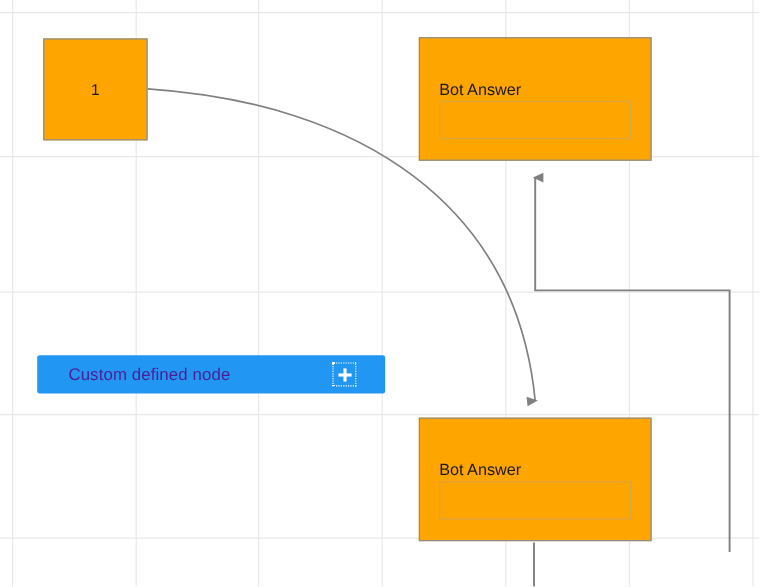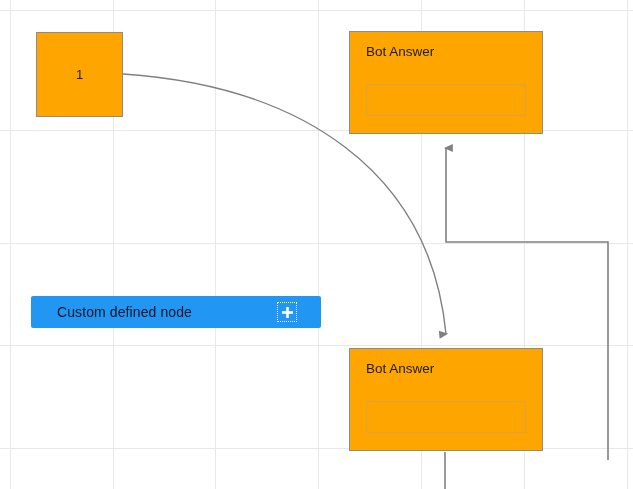--- a/index.html
+++ b/index.html
@@ -64,21 +64,21 @@
   }
   
   .bot-node {
     width: 194px;
     height: 103px;
   }
   #bot-answer-top  { left: 349px; top: 31px; }
   #bot-answer-bottom { left: 349px; top: 348px; }
   .bot-node .node-label {
     left: 16px;
-    top: 13px;
+    top: 36px;
     font-size: 13.5px;
   }
   .bot-slot {
     position: absolute;
     left: 16px;
     top: 52px;
     width: 160px;
     height: 32px;
     border: 1px solid #d9a441;
     box-sizing: border-box;
@@ -92,21 +92,21 @@
     top: 296px;
     width: 290px;
     height: 32px;
     background: #2196F3;
     border-radius: 2px;
     display: flex;
     align-items: center;
     box-sizing: border-box;
   }
   #custom-node-bar .bar-text {
-    color: #0f172a;
+    color: #4c1d95;
     font-size: 14px;
     margin-left: 26px;
     white-space: nowrap;
     letter-spacing: 0.1px;
   }
   #custom-node-bar .add-icon {
     position: absolute;
     right: 24px;
     top: 6px;
     width: 20px;

